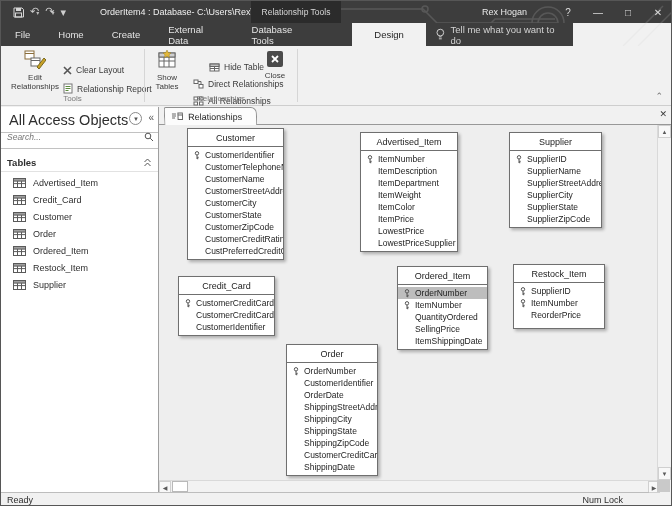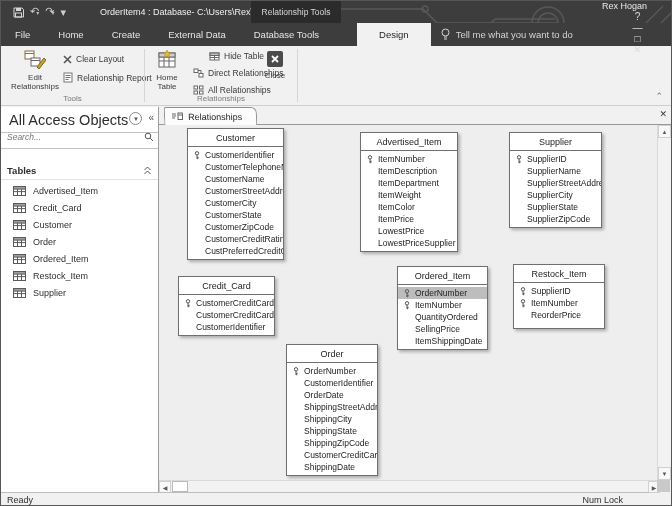--- a/index.html
+++ b/index.html
@@ -10,54 +10,54 @@
   
   .titlebar { position:absolute; left:0; top:0; width:672px; height:22px; background:#3d3d3d;
               color:#e9e9e9; display:flex; align-items:center; font-size:9px; }
   .tb-deco { position:absolute; right:0; top:0; height:45px; width:340px; opacity:.18; pointer-events:none; }
   .qat { display:flex; align-items:center; gap:6px; padding-left:12px; z-index:2;}
   .qat .qbtn { color:#cfcfcf; font-size:11px; line-height:22px; cursor:default; }
   .qat .drop { font-size:6px; color:#bdbdbd; margin-left:-3px;}
   .tb-title { margin-left:34px; white-space:nowrap; color:#f0f0f0; z-index:2;}
   .ctx-tab { position:absolute; left:250px; top:0; width:90px; height:22px; background:#2b2b2b;
              color:#d8d8d8; font-size:8.5px; display:flex; align-items:center; justify-content:center; z-index:2;}
-  .tb-right { position:absolute; right:0; top:0; height:22px; display:flex; align-items:center; z-index:2;flex-direction:column;}
+  .tb-right { position:absolute; right:0; top:0; height:22px; display:flex; align-items:center; z-index:2;}
   .tb-user { font-size:9px; color:#e9e9e9; margin-right:26px; }
   .tb-btn { width:30px; height:22px; display:flex; align-items:center; justify-content:center;
             color:#dcdcdc; font-size:10px; }
 
   
-  .tabrow { position:absolute; left:0; top:22px; width:672px; height:23px; background:#3d3d3d;
+  .tabrow { position:absolute; left:0; top:22px; width:572px; height:23px; background:#3d3d3d;
             display:flex; align-items:stretch; color:#e4e4e4; font-size:9.5px; }
   .rtab { padding:0 14px; display:flex; align-items:center; cursor:default; }
   .rtab.active { background:#f1f1f1; color:#1f1f1f; margin-left:24px; padding:0 22px;}
   .tellme { display:flex; align-items:center; gap:6px; padding:0 10px; color:#d3d3d3; }
   .bulb { width:9px; height:13px; }
 
   
   .ribbon { position:absolute; left:0; top:45px; width:672px; height:60px; background:#f1f1f1;
             border-bottom:1px solid #cecece; color:#3a3a3a; }
   .rgroup { position:absolute; top:0; height:59px; }
   .rgroup .glabel { position:absolute; bottom:2px; left:0; right:0; text-align:center;
                     font-size:8px; color:#7a7a7a; }
   .gsep { position:absolute; top:3px; bottom:3px; width:1px; background:#d6d6d6; }
   .bigbtn { position:absolute; top:4px; width:56px; text-align:center; font-size:8px; line-height:9px; color:#3a3a3a;}
   .bigbtn .bicon { display:block; margin:0 auto 3px; }
-  .smallbtn { position:absolute; display:flex; align-items:center; gap:4px; font-size:8.5px; color:#3a3a3a; white-space:nowrap;}
+  .smallbtn { position:absolute; display:flex; align-items:center; gap:4px; font-size:8.5px; color:#3a3a3a; white-space:nowrap;margin-top:11px;}
   .ribbon-collapse { position:absolute; right:10px; bottom:4px; font-size:9px; color:#6d6d6d; }
 
   
   .navpane { position:absolute; left:0; top:106px; width:158px; height:385px; background:#ffffff;
              border-right:1px solid #9e9e9e; }
   .nav-title { display:flex; padding:5px 6px 3px 8px; }
   .nav-title .txt { font-size:14.5px; color:#2e2e2e; flex:1; white-space:nowrap;}
   .nav-title .circbtn { width:13px; height:13px; border:1px solid #8a8a8a; border-radius:50%;
                         font-size:6px; color:#555; display:flex; align-items:center; justify-content:center; margin-right:6px;}
   .nav-title .shutter { font-size:10px; color:#555; letter-spacing:-2px;}
-  .nav-search { margin:1px 0 12px 0; height:17px; border-top:1px solid #c2c2c2; border-bottom:1px solid #c2c2c2;
+  .nav-search { margin:1px 0 4px 0; height:17px; border-top:1px solid #c2c2c2; border-bottom:1px solid #c2c2c2;
                 display:flex; align-items:center; padding:0 4px 8px 6px; }
   .nav-search input { flex:1; border:none; outline:none; font-style:italic; font-size:8.5px;
                       color:#6d6d6d; font-family:"Liberation Sans",sans-serif; background:transparent;}
   .nav-group { display:flex; align-items:center; padding:4px 6px 3px 6px; border-bottom:1px solid #e2e2e2;}
   .nav-group .txt { flex:1; font-size:9.5px; font-weight:bold; color:#2e2e2e; }
   .nav-items { padding-top:2px; }
   .nav-item { display:flex; align-items:center; gap:7px; height:17px; padding-left:12px; font-size:9px; color:#2e2e2e; cursor:default;}
 
   
   .doctabbar { position:absolute; left:158px; top:106px; width:514px; height:18px; background:#f1f1f1;
@@ -185,21 +185,21 @@
   <div class="gsep" style="left:143px;"></div>
 
   <div class="rgroup" style="left:144px;width:152px;">
     <div class="bigbtn" style="left:2px;width:40px;">
       <svg class="bicon" width="20" height="20" viewBox="0 0 20 20">
         <rect x="2" y="3" width="16" height="14" fill="#fff" stroke="#666"></rect>
         <path d="M2 7 h16 M2 11 h16 M7 3 v14 M12 3 v14" stroke="#666"></path>
         <rect x="2" y="3" width="16" height="4" fill="#cfcfcf" stroke="#666"></rect>
         <path d="M10 0 l1.2 2.6 2.8 .3 -2 1.9 .5 2.8 -2.5 -1.4 -2.5 1.4 .5 -2.8 -2 -1.9 2.8 -.3 Z" fill="#e2b73a" stroke="#9a7d1c" stroke-width=".5"></path>
       </svg>
-      <span>Home Table</span>
+      <span>Show Tables</span>
     </div>
     <div class="smallbtn" style="left:64px;top:5px;">
       <svg width="11" height="9" viewBox="0 0 11 9">
           <rect x="1" y="1" width="9" height="7" fill="#fff" stroke="#666"></rect>
           <rect x="1" y="1" width="9" height="2.5" fill="#bfbfbf" stroke="#666"></rect>
           <path d="M1 5.5 h9 M5.5 3.5 v4.5" stroke="#666"></path>
         </svg>
       <span>Hide Table</span>
     </div>
     <div class="smallbtn" style="left:48px;top:22px;">

